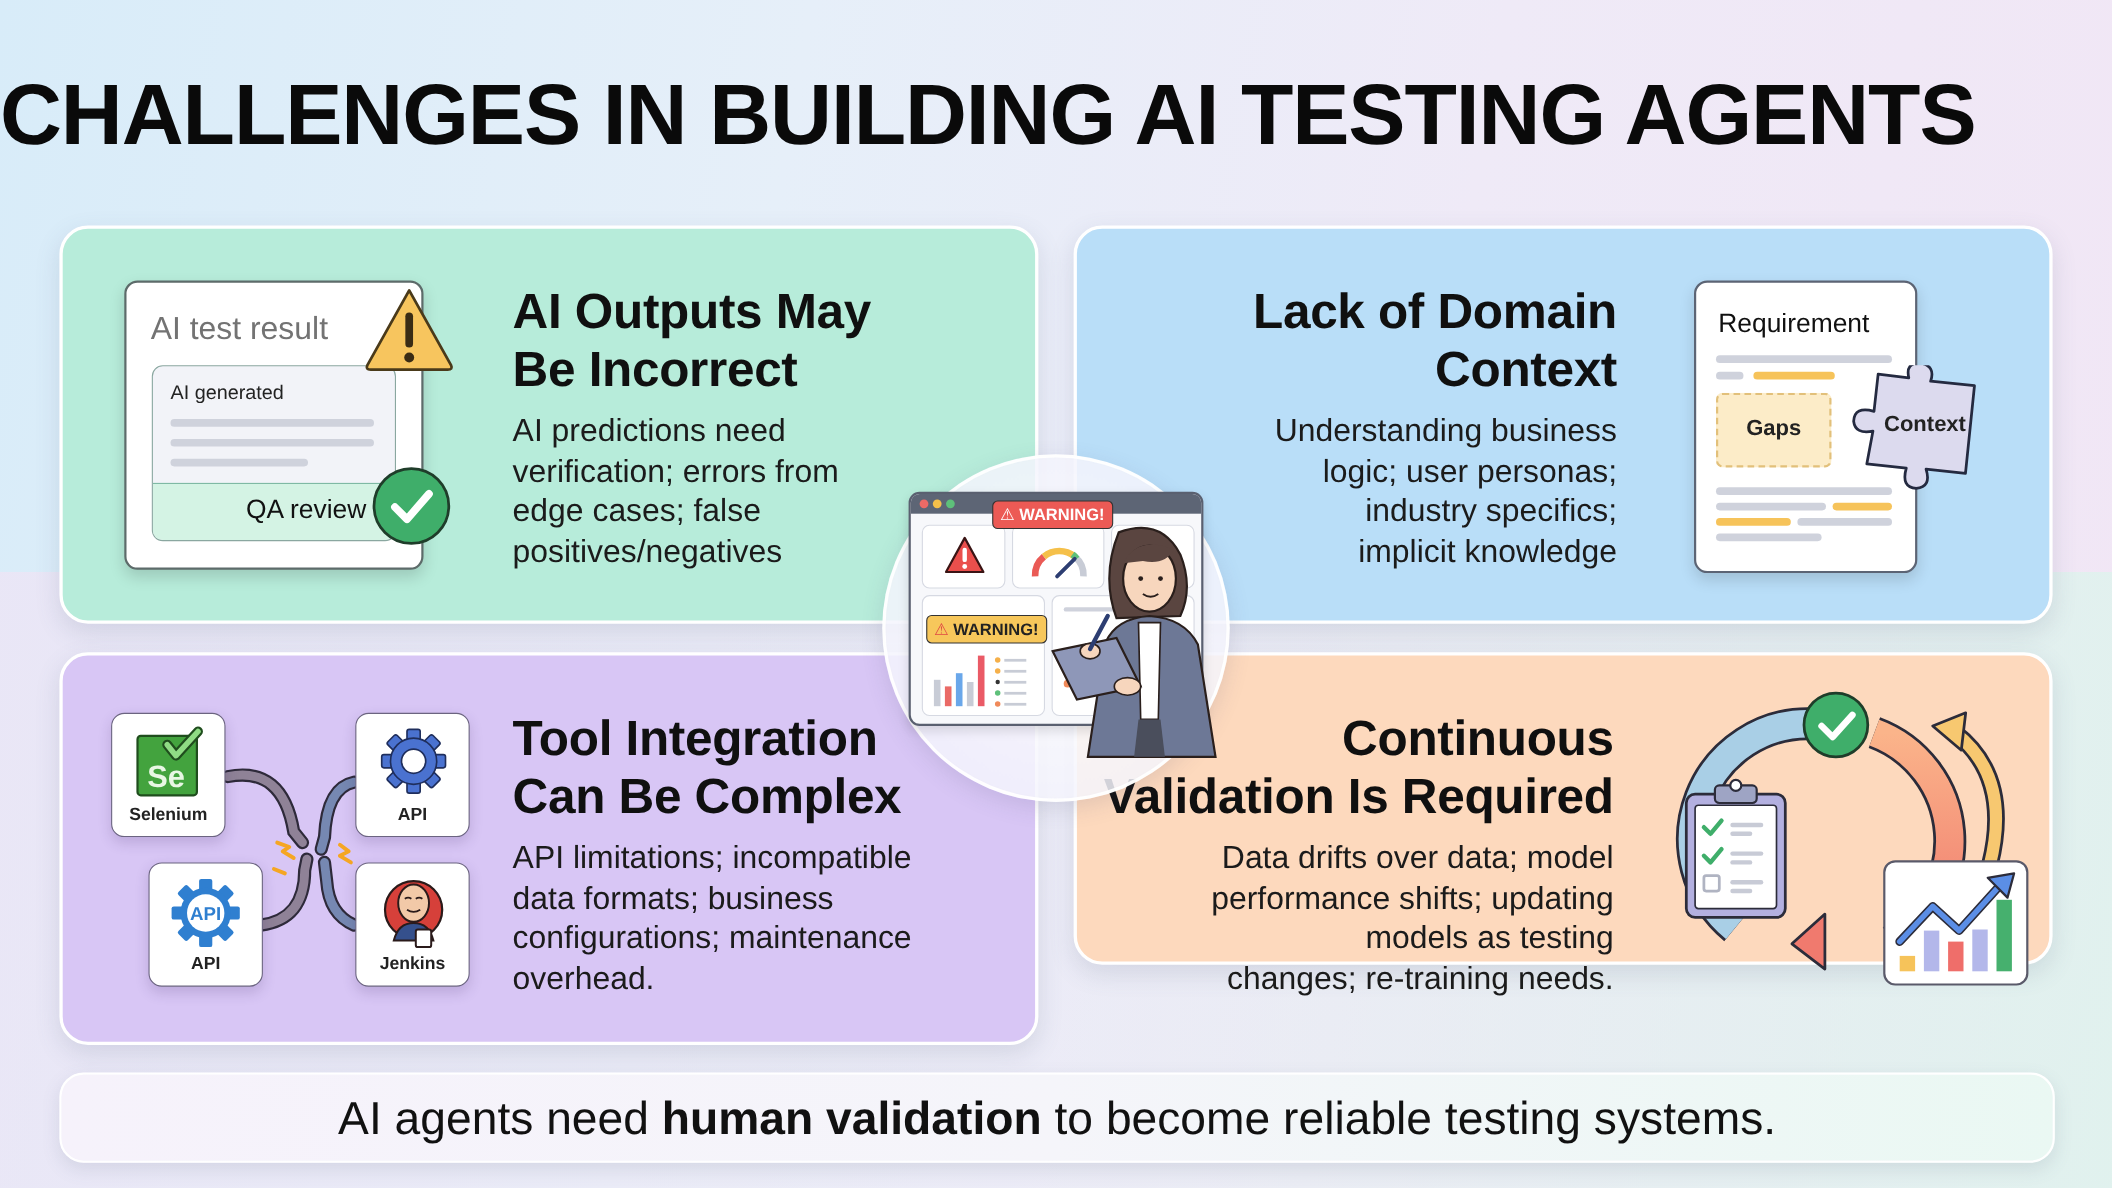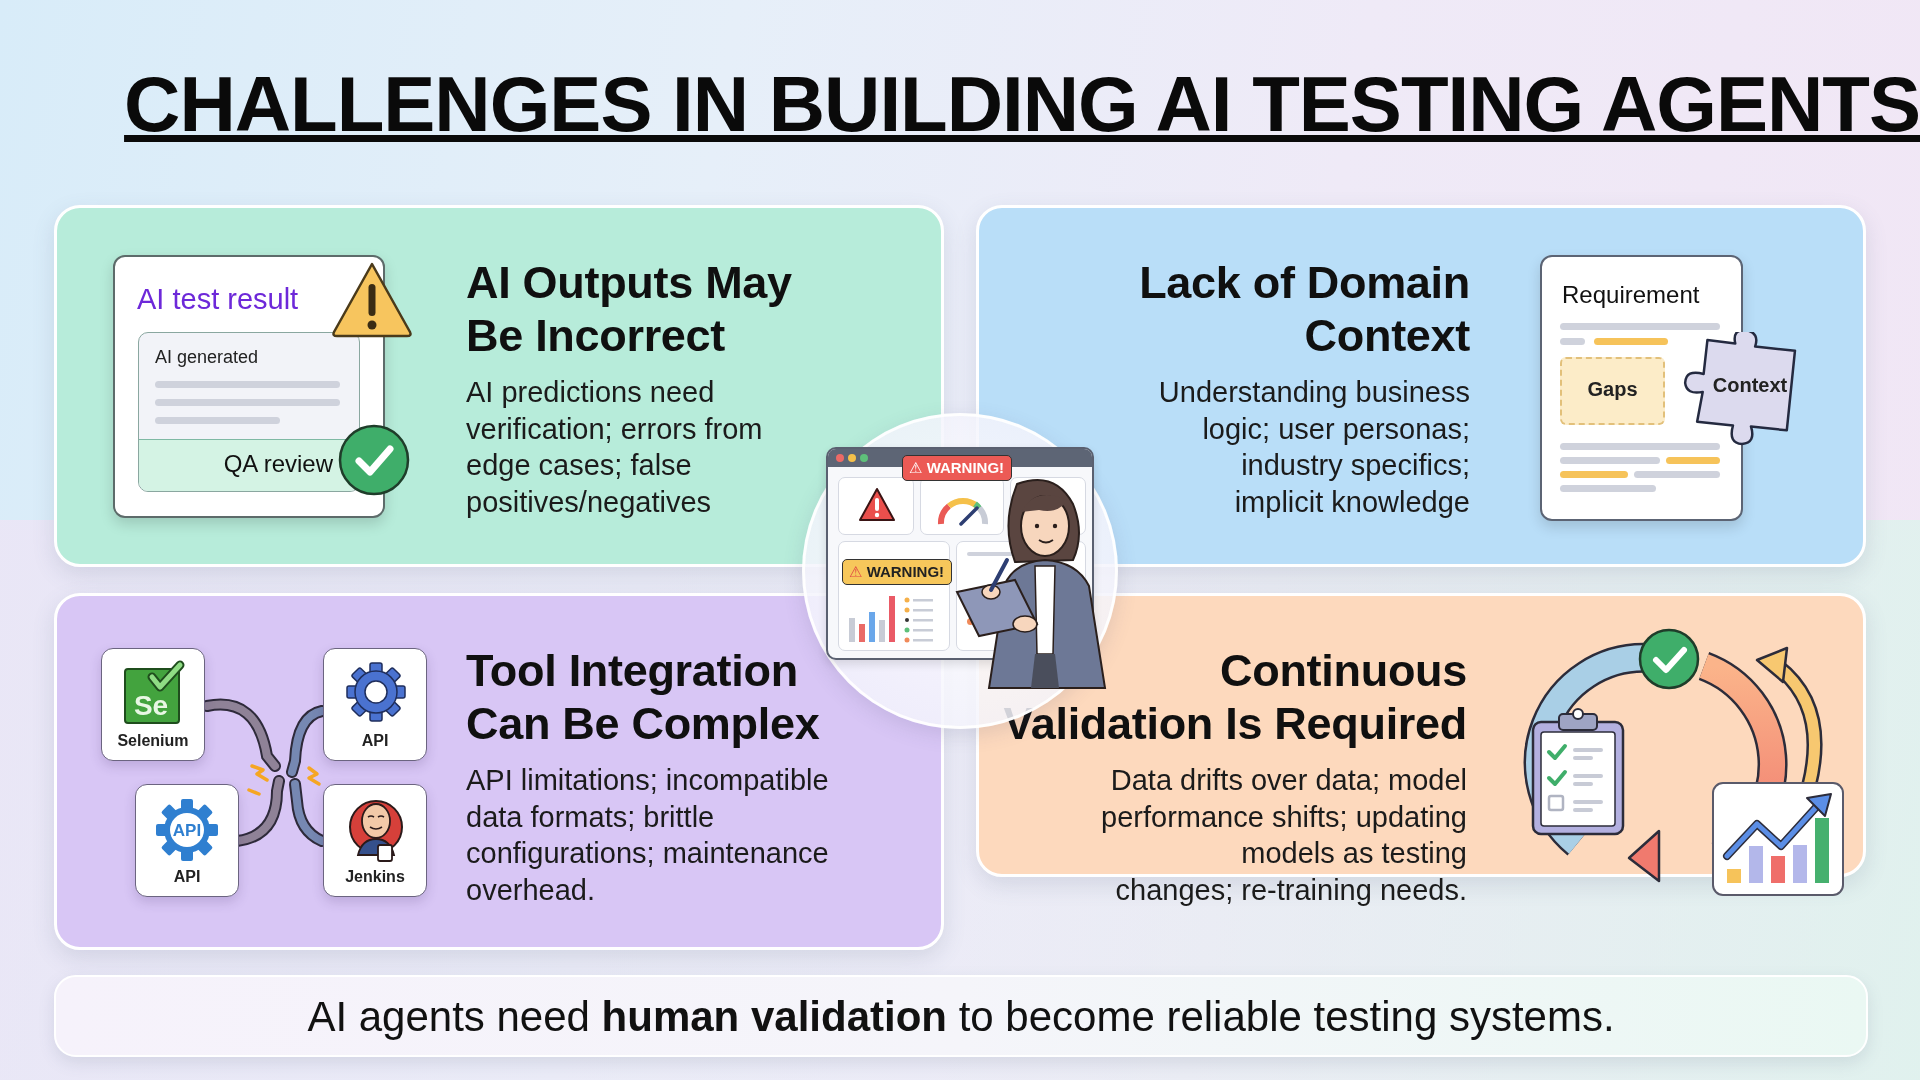--- a/index.html
+++ b/index.html
@@ -9,41 +9,40 @@
     font-family: "Liberation Sans", "DejaVu Sans", sans-serif;
     color: #111;
     background: linear-gradient(100deg, #d8ecf9 0%, #e6eff9 35%, #efeaf7 65%, #f1e6f5 100%);
   }
   .bg-bottom {
     position: absolute; left: 0; right: 0; bottom: 0; height: 560px;
     background: linear-gradient(100deg, rgba(240,228,245,0.7) 0%, rgba(236,234,245,0.4) 50%, rgba(220,244,236,0.8) 100%);
     pointer-events: none;
   }
   .title {
-    position: absolute; left: 0; top: 58px; width: 1920px; text-align: right;
+    position: absolute; left: 0; top: 58px; width: 1920px; text-align: left;
     font-size: 78px; font-weight: 700; letter-spacing: -1px; color: #0a0a0a;
     line-height: 92px;
-    text-decoration: underline;
   }
   .card {
     position: absolute; border-radius: 26px; border: 3px solid #ffffff;
     box-shadow: 0 8px 22px rgba(90,100,130,0.16);
   }
   .card-green { left: 54px; top: 205px; width: 890px; height: 362px; background: #b7ecda; }
   .card-blue  { left: 976px; top: 205px; width: 890px; height: 362px; background: #b9def8; }
   .card-purple{ left: 54px; top: 593px; width: 890px; height: 357px; background: #d8c6f5; }
   .card-orange{ left: 976px; top: 593px; width: 890px; height: 284px; background: #fdd9bd; }
 
   .heading { position: absolute; font-size: 45px; font-weight: 700; line-height: 53px; color: #101010; letter-spacing: -0.3px; }
   .body-text { position: absolute; font-size: 29px; line-height: 36.5px; color: #1b1b1b; }
   .right { text-align: right; }
 
   
   .doc1 { position: absolute; left: 56px; top: 47px; width: 272px; height: 263px; background: #fff; border-radius: 12px; border: 2px solid #5d6b6a; box-shadow: 0 6px 14px rgba(0,0,0,0.15); }
-  .doc1-title { position: absolute; left: 22px; top: 26px; font-size: 29px; font-weight: 500; color: #6d28d9; }
+  .doc1-title { position: absolute; left: 22px; top: 26px; font-size: 29px; font-weight: 500; color: #737373; }
   .doc1-inner { position: absolute; left: 23px; top: 75px; width: 222px; height: 160px; border-radius: 10px; border: 1.5px solid #8aa7a0; background: #f2f3f8; overflow: hidden; }
   .doc1-inner-label { position: absolute; left: 16px; top: 14px; font-size: 18px; color: #222; }
   .bar { position: absolute; height: 7px; border-radius: 4px; background: #cfd2dc; }
   .qa-row { position: absolute; left: 0; bottom: 0; width: 100%; height: 52px; background: #d4f3e4; border-top: 1.5px solid #7fb9a4; text-decoration: underline; }
   .qa-label { position: absolute; right: 26px; top: 10px; font-size: 24px; color: #111; }
 
   
   .req { position: absolute; left: 561px; top: 47px; width: 203px; height: 266px; background: #fff; border-radius: 12px; border: 2px solid #5c6474; box-shadow: 0 6px 14px rgba(0,0,0,0.14); }
   .req-title { position: absolute; left: 20px; top: 24px; font-size: 24px; font-weight: 500; color: #111; }
   .gaps { position: absolute; left: 18px; top: 100px; width: 105px; height: 68px; border: 2px dashed #e2c07a; border-radius: 6px; background: #fcecc8; }
@@ -219,21 +218,21 @@
     </svg>
     <div class="tile-label">Jenkins</div>
   </div>
 
   <div class="heading" style="left:409px;top:48px;">
     <div>Tool Integration</div>
     <div>Can Be Complex</div>
   </div>
   <div class="body-text" style="left:409px;top:166px;">
     <div>API limitations; incompatible</div>
-    <div>data formats; brittle</div>
+    <div>data formats; business</div>
     <div>configurations; maintenance</div>
     <div>overhead.</div>
   </div>
 </section>
 
 <section class="card card-orange">
   <div class="heading right" style="right:396px;top:48px;">
     <div>Continuous</div>
     <div>Validation Is Required</div>
   </div>

